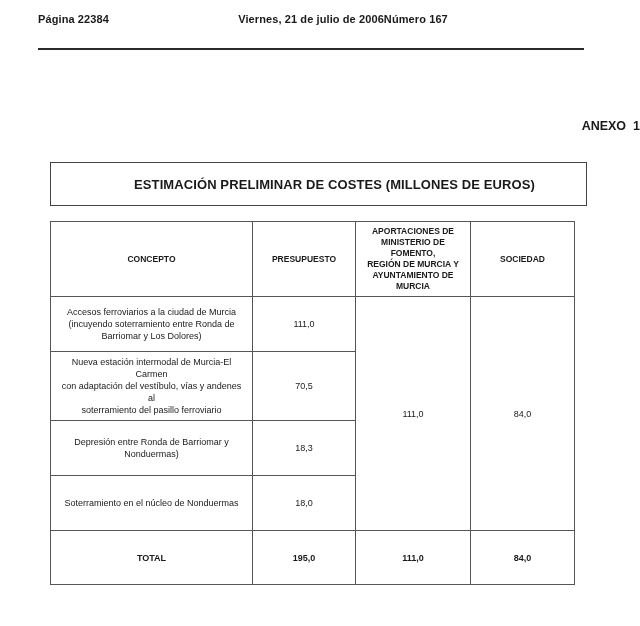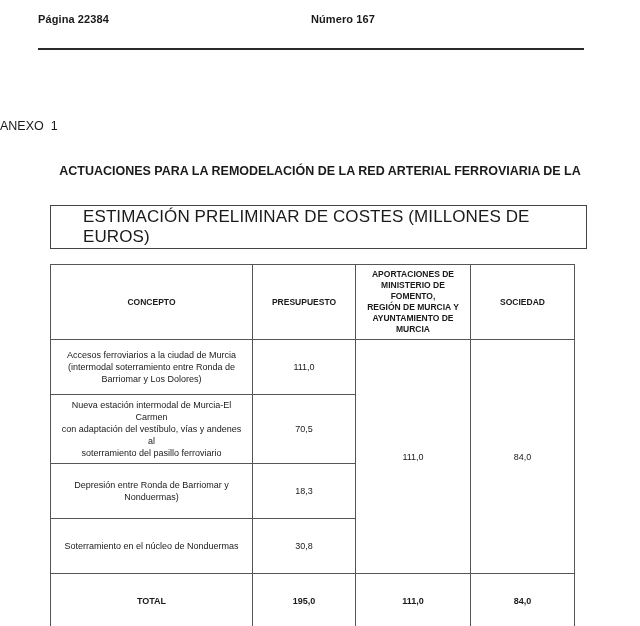--- a/index.html
+++ b/index.html
@@ -22,23 +22,23 @@
   .page-header .mid   { flex: none; text-align: center; }
   .page-header .right { flex: 1; text-align: left; }
   .page-header span {
     font-size: 11px;
     font-weight: bold;
     letter-spacing: 0.1px;
   }
   
   .annex-title {
     margin-top: 70px;
-    text-align: left;
+    text-align: right;
     font-size: 12.5px;
-    font-weight: normal;
+    font-weight: bold;
     white-space: pre;          
     line-height: 13px;
   }
   .doc-heading {
     margin-top: 29px;
     text-align: center;
     font-size: 12.5px;
     font-weight: bold;
     line-height: 18px;
   }
@@ -47,22 +47,22 @@
   .cost-box {
     margin: 25px 0 0 50px;
     width: 537px;
     height: 44px;
     border: 1px solid #444;
     display: flex;
     align-items: center;
     justify-content: center;
   }
   .cost-box .box-title {
-    font-size: 17px;
-    font-weight: normal;
+    font-size: 13px;
+    font-weight: bold;
     letter-spacing: 0.1px;
     padding-left: 32px;
   }
   
   table.cost-table {
     margin: 15px 0 0 50px;
     width: 524px;
     border-collapse: collapse;
     table-layout: fixed;
   }
@@ -93,69 +93,71 @@
     font-weight: bold;
   }
 </style>
 </head>
 <body>
 
 <div class="page-header">
   <div class="left">
     <span>Página 22384</span>
   </div>
+  <div class="mid">
+    <span>Viernes, 21 de julio de 2006</span>
+  </div>
   <div class="right">
     <span>Número 167</span>
   </div>
 </div>
 
 <div class="annex-title">ANEXO  1</div>
 
 <div class="doc-heading">
-  <span class="line">ACTUACIONES PARA LA REMODELACIÓN DE LA RED ARTERIAL FERROVIARIA DE LA</span>
 </div>
 
 <div class="cost-box">
   <span class="box-title">ESTIMACIÓN PRELIMINAR DE COSTES (MILLONES DE EUROS)</span>
 </div>
 
 <table class="cost-table">
   <tbody>
       <tr class="header-row">
     <td class="col-concepto">CONCEPTO</td>
     <td class="col-presupuesto">PRESUPUESTO</td>
     <td class="col-aportaciones">APORTACIONES DE
 MINISTERIO DE FOMENTO,
 REGIÓN DE MURCIA Y
 AYUNTAMIENTO DE
 MURCIA</td>
     <td class="col-sociedad">SOCIEDAD</td>
   </tr>
   <tr class="data-row">
     <td class="concept-cell">Accesos ferroviarios a la ciudad de Murcia
-(intermodal soterramiento entre Ronda de
+(incuyendo soterramiento entre Ronda de
 Barriomar y Los Dolores)</td>
     <td>111,0</td>
     <td rowspan="4">111,0</td>
     <td rowspan="4">84,0</td>
   </tr>
   <tr class="data-row">
     <td class="concept-cell">Nueva estación intermodal de Murcia-El Carmen
 con adaptación del vestíbulo, vías y andenes al
 soterramiento del pasillo ferroviario</td>
     <td>70,5</td>
   </tr>
   <tr class="data-row">
     <td class="concept-cell">Depresión entre Ronda de Barriomar y
 Nonduermas)</td>
     <td>18,3</td>
   </tr>
   <tr class="data-row">
     <td class="concept-cell">Soterramiento en el núcleo de Nonduermas</td>
-    <td>30,8</td>
+    <td>18,0</td>
   </tr>
   <tr class="total-row">
     <td>TOTAL</td>
     <td>195,0</td>
     <td>111,0</td>
     <td>84,0</td>
   </tr>
 </tbody>
   </table>
 

